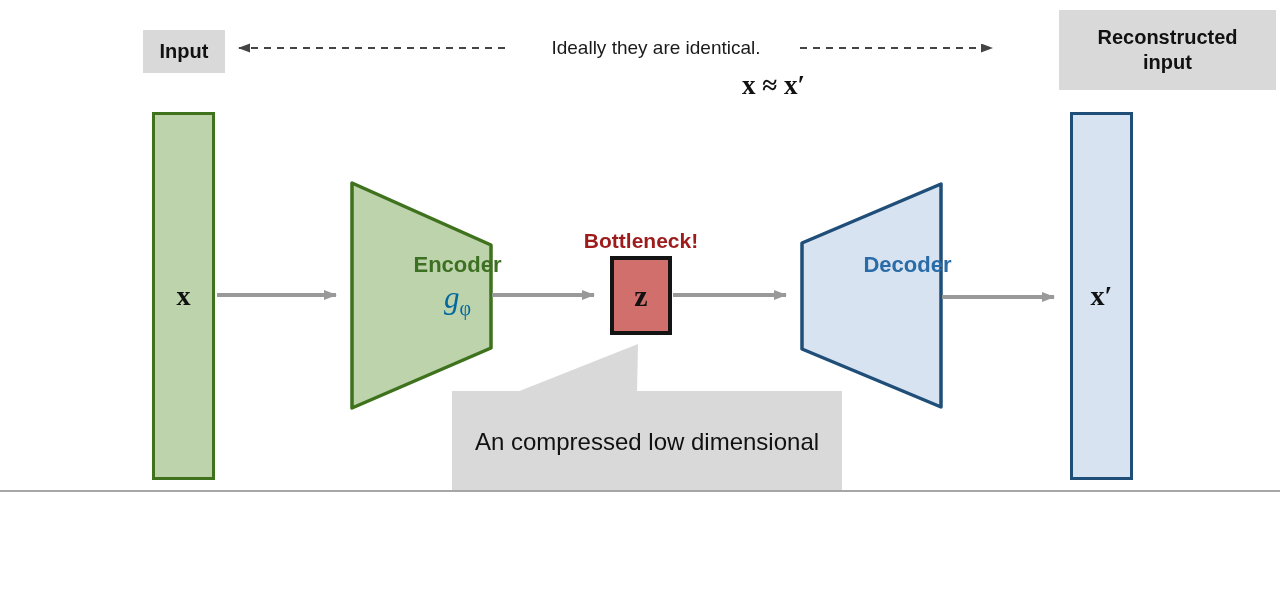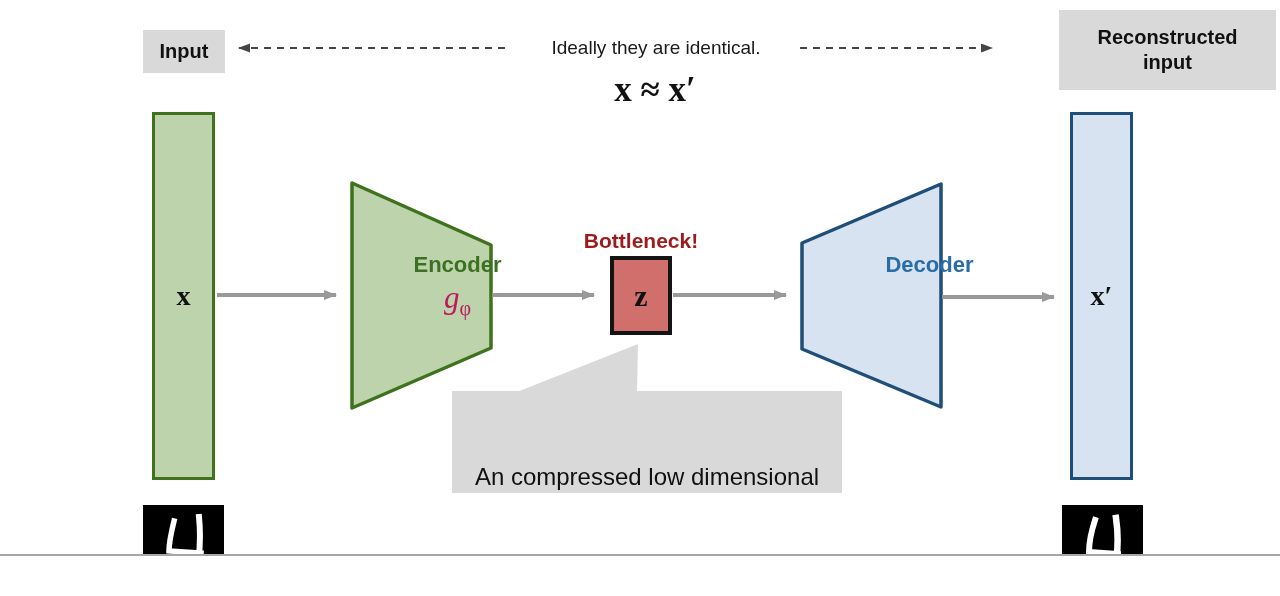--- a/index.html
+++ b/index.html
@@ -1,76 +1,76 @@
 <!DOCTYPE html>
 <html style="--green-fill: #bdd3ab; --green-border: #3e721d; --green-text: #3e7023; --blue-fill: #d7e3f0; --blue-border: #1f4e79; --blue-text: #2a6ca8; --red-fill: #d06f6c; --red-text: #9e1b1b; --gray-box: #d9d9d9; --arrow: #999999; --dashed: #444444; --bottom-line: #a6a6a6;"><head>
 <meta charset="utf-8">
 <style>
   html,body{margin:0;padding:0;background:#fff;}
   #stage{
-    position:relative;width:1280px;height:556px;overflow:hidden;
+    position:relative;width:1280px;height:492px;overflow:hidden;
     background:#ffffff;font-family:"Liberation Sans",sans-serif;text-decoration:underline;
   }
   .abs{position:absolute;}
   svg.layer{position:absolute;left:0;top:0;width:1280px;height:596px;pointer-events:none;}
 
   .gray-label{
     background:var(--gray-box);color:#111;font-weight:bold;
     display:flex;align-items:center;justify-content:center;text-align:center;
     font-size:20px;line-height:1.25;
   }
   #input-label{left:143px;top:30px;width:82px;height:43px;}
   #reconstructed-label{left:1059px;top:10px;width:217px;height:80px;}
   #reconstructed-label .wrap{width:165px;}
 
   #identical-text{left:496px;top:37px;width:320px;text-align:center;font-size:19px;color:#1a1a1a;}
   #approx-math{
-    left:505px;top:70px;width:300px;text-align:center;
-    font-family:"Liberation Serif",serif;font-weight:bold;font-size:35px;color:#111;
+    left:505px;top:70px;width:300px;text-align:right;
+    font-family:"Liberation Serif",serif;font-weight:bold;font-size:27px;color:#111;
   }
 
   .vector-rect{
     display:flex;align-items:center;justify-content:center;
     font-family:"Liberation Serif",serif;font-weight:bold;font-size:28px;color:#111;
   }
   #input-vector{
     left:152px;top:112px;width:63px;height:368px;
     background:var(--green-fill);border:3px solid var(--green-border);box-sizing:border-box;
   }
   #output-vector{
     left:1070px;top:112px;width:63px;height:368px;
     background:var(--blue-fill);border:3px solid var(--blue-border);box-sizing:border-box;
   }
 
   .trap-label{width:139px;text-align:center;margin-left:36px;}
   .trap-title{font-size:22px;font-weight:bold;}
   #encoder-label{left:352px;top:252px;}
   #encoder-label .trap-title{color:var(--green-text);}
-  #decoder-label{left:824px;top:252px;}
+  #decoder-label{left:802px;top:252px;}
   #decoder-label .trap-title{color:var(--blue-text);}
   .trap-math{
-    font-family:"Liberation Serif",serif;font-style:italic;font-size:31px;color:#be185d;
+    font-family:"Liberation Serif",serif;font-style:italic;font-size:31px;color:#0369a1;
     margin-top:2px;
   }
   .trap-math sub{font-size:20px;font-style:normal;}
 
   #bottleneck-label{
     left:566px;top:229px;width:150px;text-align:center;
     color:var(--red-text);font-weight:bold;font-size:21px;
   }
   #latent-box{
     left:610px;top:256px;width:62px;height:79px;
     background:var(--red-fill);border:4px solid #141414;box-sizing:border-box;
     display:flex;align-items:center;justify-content:center;
     font-family:"Liberation Serif",serif;font-weight:bold;font-size:30px;color:#111;
   }
 
   #callout-box{
     left:452px;top:391px;width:390px;height:102px;background:var(--gray-box);
-    display:flex;flex-direction:column;align-items:center;justify-content:flex-end;
+    display:flex;flex-direction:column;align-items:center;justify-content:center;
     font-size:24px;color:#111;line-height:1.35;text-align:center;
   }
 
   .digit-box{width:81px;height:81px;background:#000;}
   #digit-input{left:143px;top:505px;}
   #digit-output{left:1062px;top:505px;}
 
   #bottom-rule{left:0;bottom:0;width:1280px;height:2px;background:var(--bottom-line);}
 </style>
 </head>

